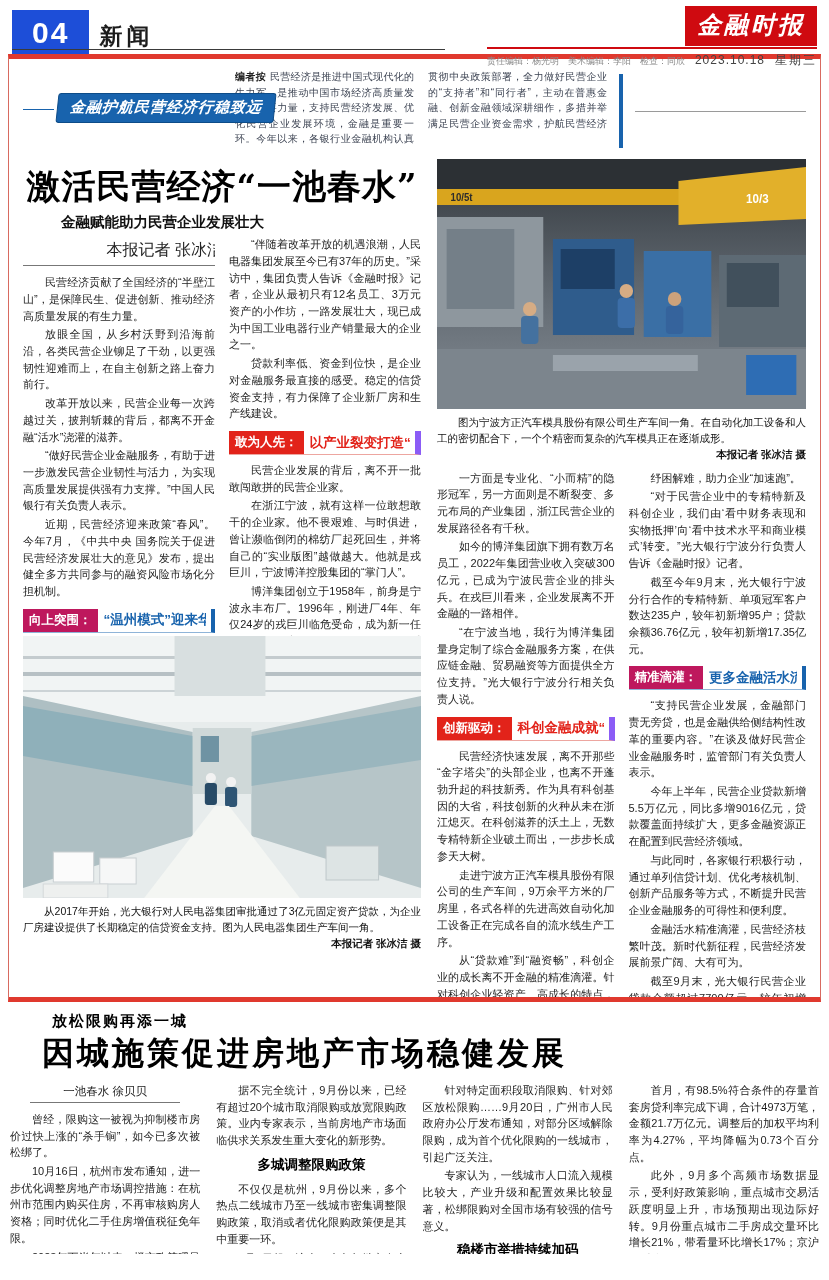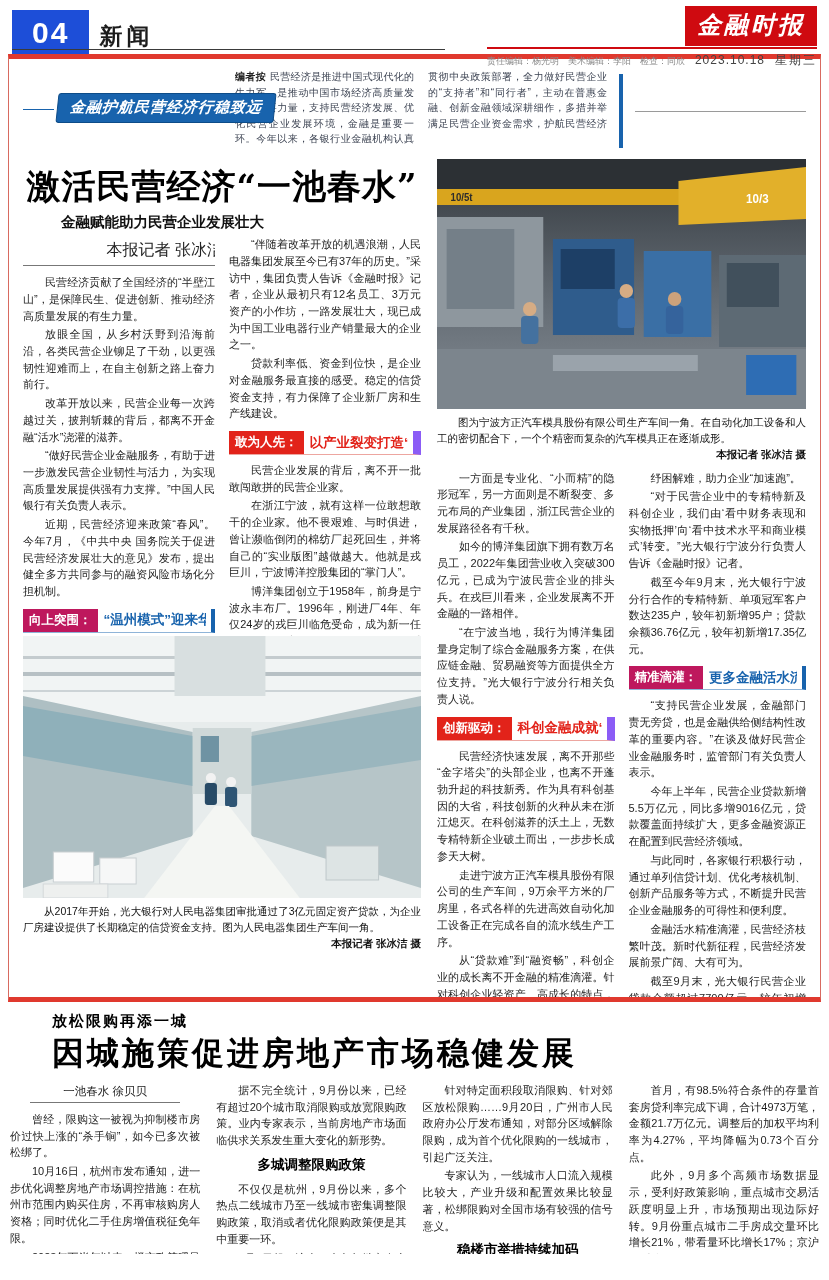--- a/index.html
+++ b/index.html
@@ -45,30 +45,30 @@
   .cols{display:flex;gap:14px;}
   .col{flex:1;min-width:0;overflow:hidden;}
   .cols-l{height:400px;margin-top:4px;}
   .cols-r{height:556px;margin-top:8px;}
   p.para{margin:0 0 2px;font-size:11px;line-height:1.52;text-align:justify;text-indent:2em;color:#1d1d1d;}
   .sub{display:flex;align-items:center;margin:9px 0 7px;padding-right:5px;}
   .sub .lbl{color:#fff;font-weight:bold;font-size:12.5px;padding:3px 6px;flex:none;white-space:nowrap;}
   .sub .txt{font-weight:bold;font-size:13.5px;padding:0 6px;white-space:nowrap;overflow:hidden;}
   .sub.blue{border-bottom:1px solid #8fb4d8;border-right:4px solid #1863ad;}
   .sub.blue .lbl{background:#be185d;} .sub.blue .txt{color:#1863ad;}
-  .sub.red{border-bottom:1px solid #eda6a0;border-right:8px solid #8b5cf6;align-items:center;}
+  .sub.red{border-bottom:1px solid #eda6a0;border-right:6px solid #8b5cf6;align-items:center;}
   .sub.red .lbl{background:#e2231a;} .sub.red .txt{color:#e2231a;}
   figure{margin:0;}
   .photo{width:100%;display:block;background:#777;}
   .caption{margin-top:5px;font-size:10.5px;line-height:1.55;text-align:justify;text-indent:2em;color:#111;}
   .credit{text-align:right;font-size:10.5px;font-weight:bold;color:#111;margin-top:1px;}
   
   .bottom{margin:10px 10px 0;overflow:hidden;height:256px;}
   .b-kicker{margin-left:42px;font-size:15px;font-weight:bold;letter-spacing:2px;color:#000;}
-  h2.b-head{margin:4px 0 0 42px;font-family:"DejaVu Serif","Liberation Serif",serif;font-weight:bold;
+  h2.b-head{margin:4px 0 0 32px;font-family:"DejaVu Serif","Liberation Serif",serif;font-weight:bold;
             font-size:32px;letter-spacing:3px;color:#000;line-height:1.15;}
   .cols-b{height:172px;margin-top:10px;gap:16px;}
   .b-byline{width:150px;margin:2px auto 8px;text-align:center;font-size:11.5px;color:#222;
             padding-bottom:3px;border-bottom:1px solid #777;}
   .b-sub{text-align:center;font-weight:bold;font-size:13.5px;margin:7px 0;color:#000;}
 </style>
 </head>
 <body>
 
 <div class="page">

